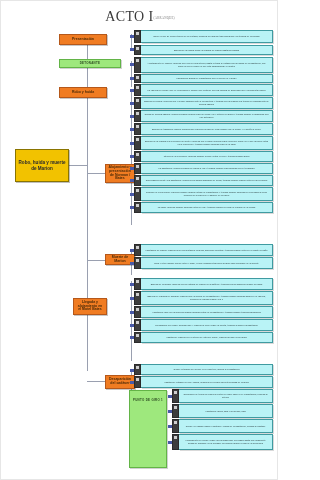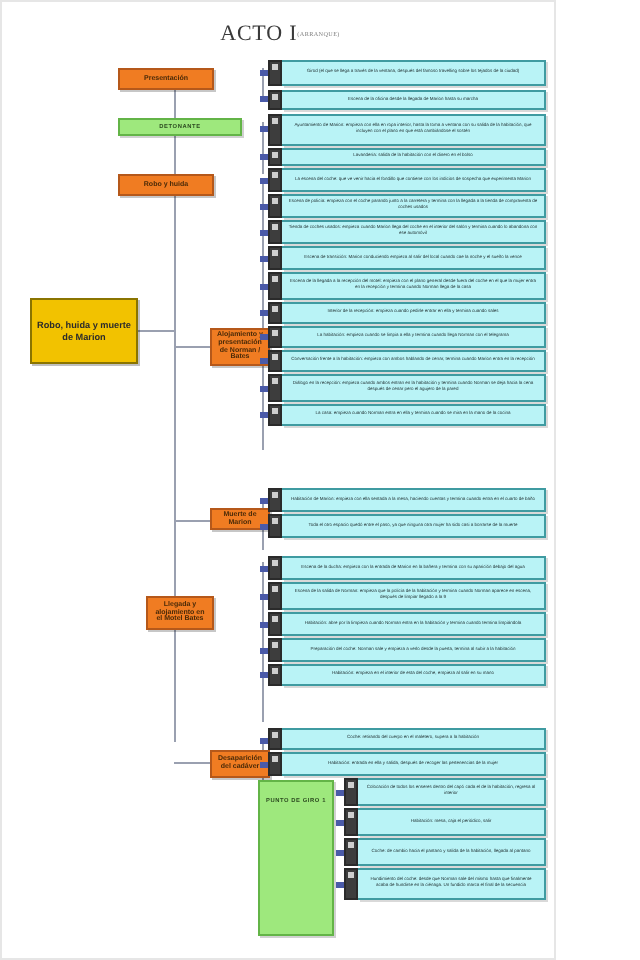--- a/index.html
+++ b/index.html
@@ -6,21 +6,21 @@
   html,body{margin:0;padding:0;}
   body{
     width:278px;height:480px;background:#ffffff;
     font-family:"Liberation Sans", sans-serif;
     overflow:hidden;position:relative;
   }
   #page{position:absolute;inset:0;background:#fff;border:1px solid #e6e6e6;box-sizing:border-box;}
 
   
   .title-wrap{position:absolute;left:0;top:6px;width:278px;text-align:center;}
-  .title-main{font-family:"Liberation Serif", serif;font-size:11px;color:#3a3a3a;letter-spacing:.4px;}
+  .title-main{font-family:"Liberation Serif", serif;font-size:14px;color:#3a3a3a;letter-spacing:.4px;}
   .title-sub{font-family:"Liberation Serif", serif;font-size:3.1px;color:#7a7a7a;letter-spacing:.2px;vertical-align:2px;}
 
   
   .ln{position:absolute;background:#9aa0b0;}
   .lnh{height:1px;}
   .lnv{width:1px;}
 
   
   .node{position:absolute;box-sizing:border-box;display:flex;align-items:center;
         justify-content:center;text-align:center;overflow:hidden;}

